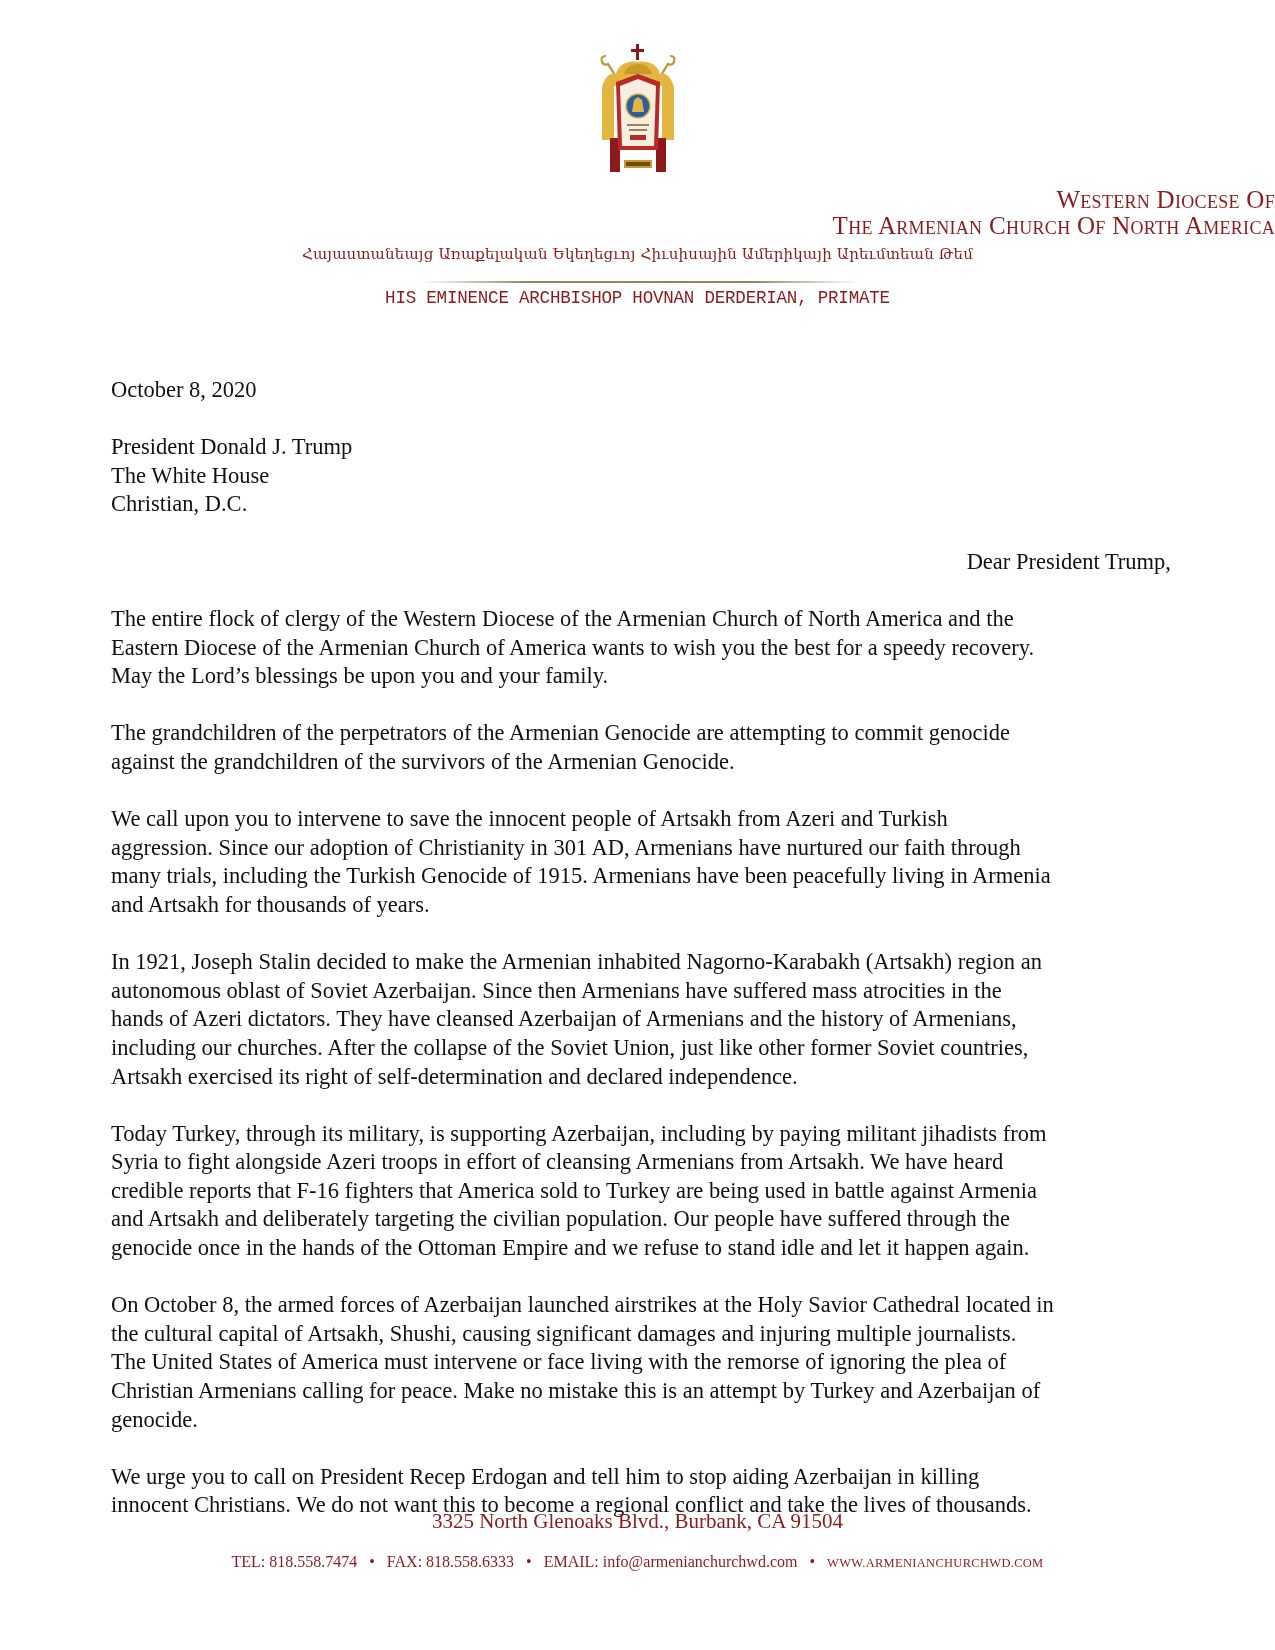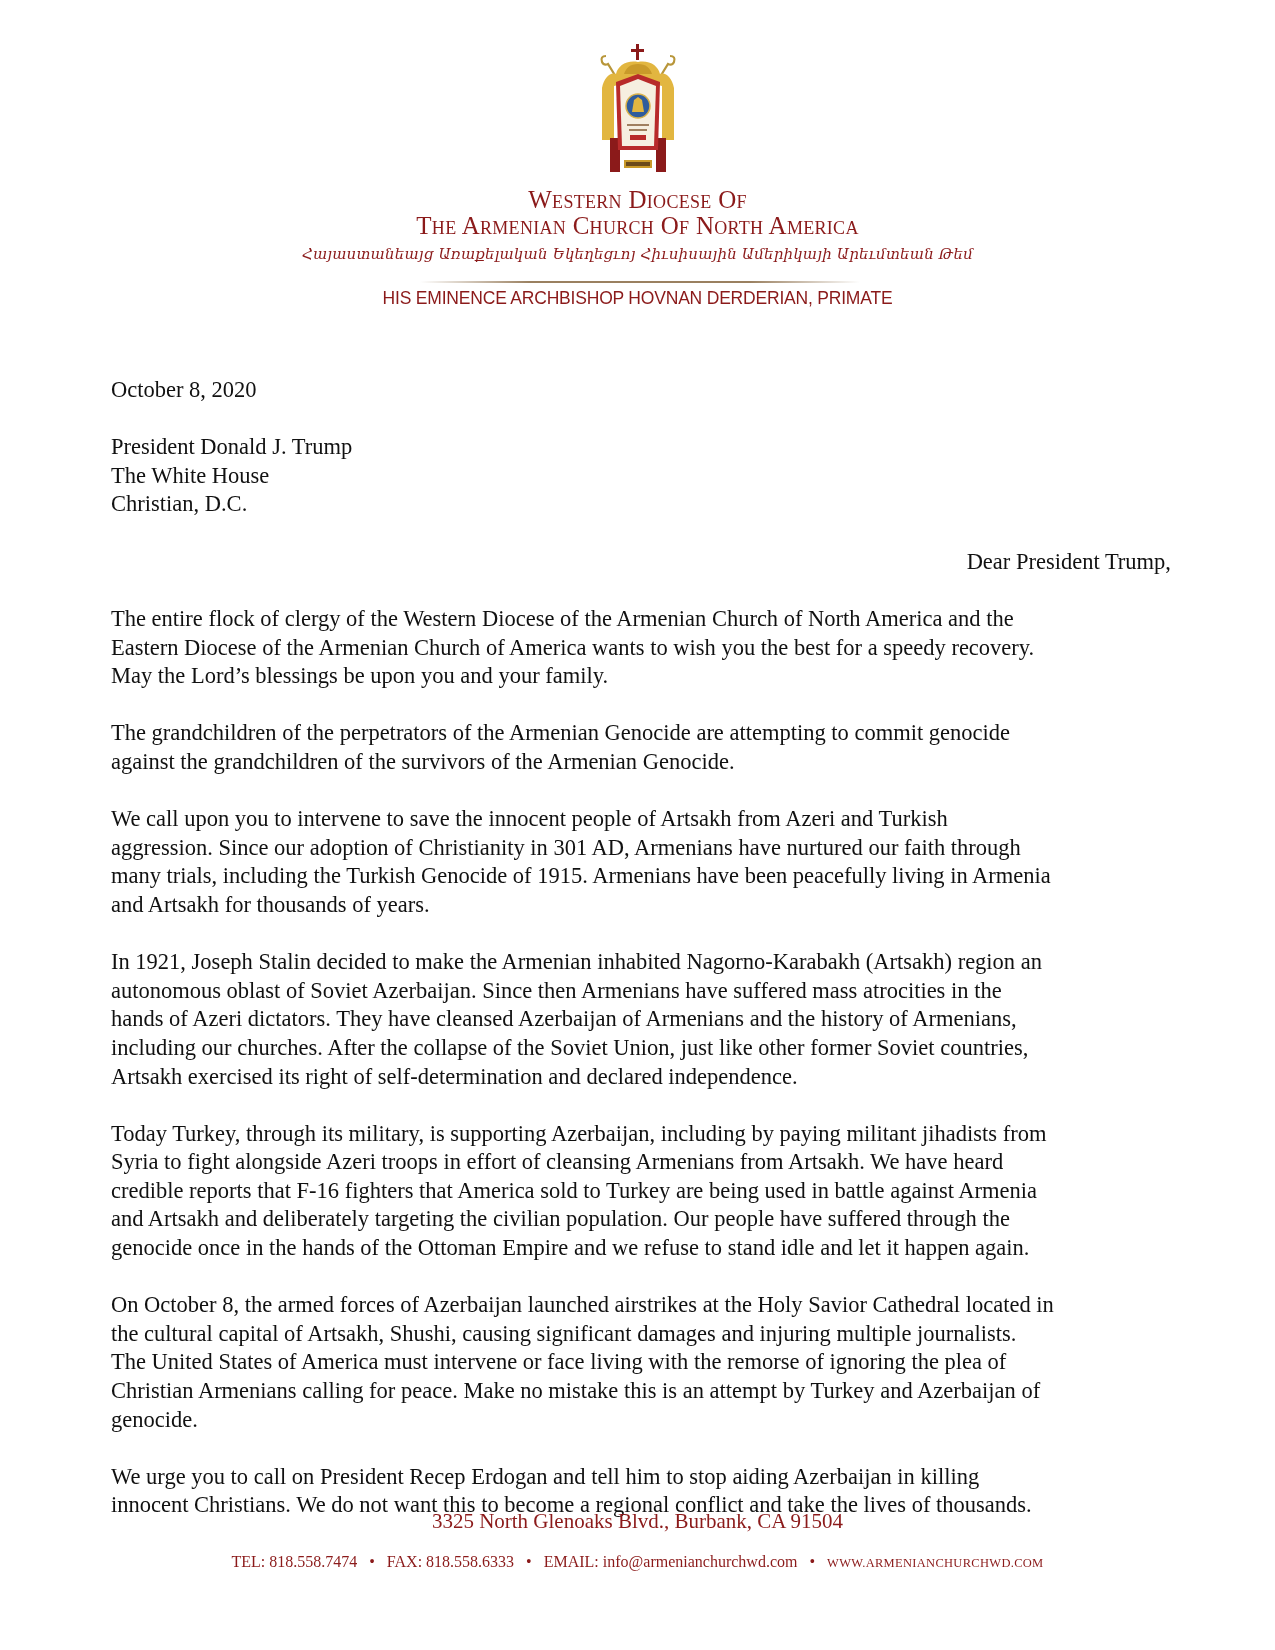--- a/index.html
+++ b/index.html
@@ -2,38 +2,38 @@
 <html><head>
   <meta charset="utf-8">
   <style>
     html, body { margin: 0; padding: 0; background: #ffffff; }
     body { width: 1275px; height: 1650px; position: relative; overflow: hidden; }
     .page { position: absolute; left: 0; top: 0; width: 1275px; height: 1650px; background: #fff; }
 
     
     .logo { position: absolute; left: 596px; top: 42px; width: 84px; height: 140px; }
     .org-line1, .org-line2 {
-      position: absolute; left: 0; width: 1275px; text-align: center;
+      position: absolute; left: 0; width: 1275px; text-align: right;
       font-family: "Liberation Serif", "DejaVu Serif", serif;
       color: #8b1a1a; font-variant: small-caps; letter-spacing: 0.3px;
     }
     .org-line1 { top: 186px; font-size: 25px; line-height: 28px; }
     .org-line2 { top: 212px; font-size: 25px; line-height: 28px; }
     .armenian {
       position: absolute; left: 0; width: 1275px; top: 244px; text-align: center;
       font-family: "DejaVu Serif", serif; color: #8b1a1a; font-size: 15px; line-height: 20px;
-      letter-spacing: 0.2px; font-style: italic;
+      letter-spacing: 0.2px; 
     }
     .divider {
       position: absolute; left: 420px; top: 281px; width: 440px; height: 2px;
       background: linear-gradient(to right, rgba(150,125,90,0), #9a8060 25%, #9a8060 75%, rgba(150,125,90,0));
     }
     .primate {
       position: absolute; left: 0; width: 1275px; top: 287px; text-align: center;
-      font-family: Liberation Sans, sans-serif; color: #8b1a1a; font-size: 17.5px; line-height: 22px;
+      font-family: Liberation Mono, monospace; color: #8b1a1a; font-size: 17.5px; line-height: 22px;
       letter-spacing: -0.2px;
     }
 
     
     .body-text {
       position: absolute; left: 111px; width: 1060px;
       font-family: "Liberation Serif", "DejaVu Serif", serif; color: #111;
       font-size: 22.5px; line-height: 28.6px; margin-top: 32px;
     }
     .date { top: 344px; }

